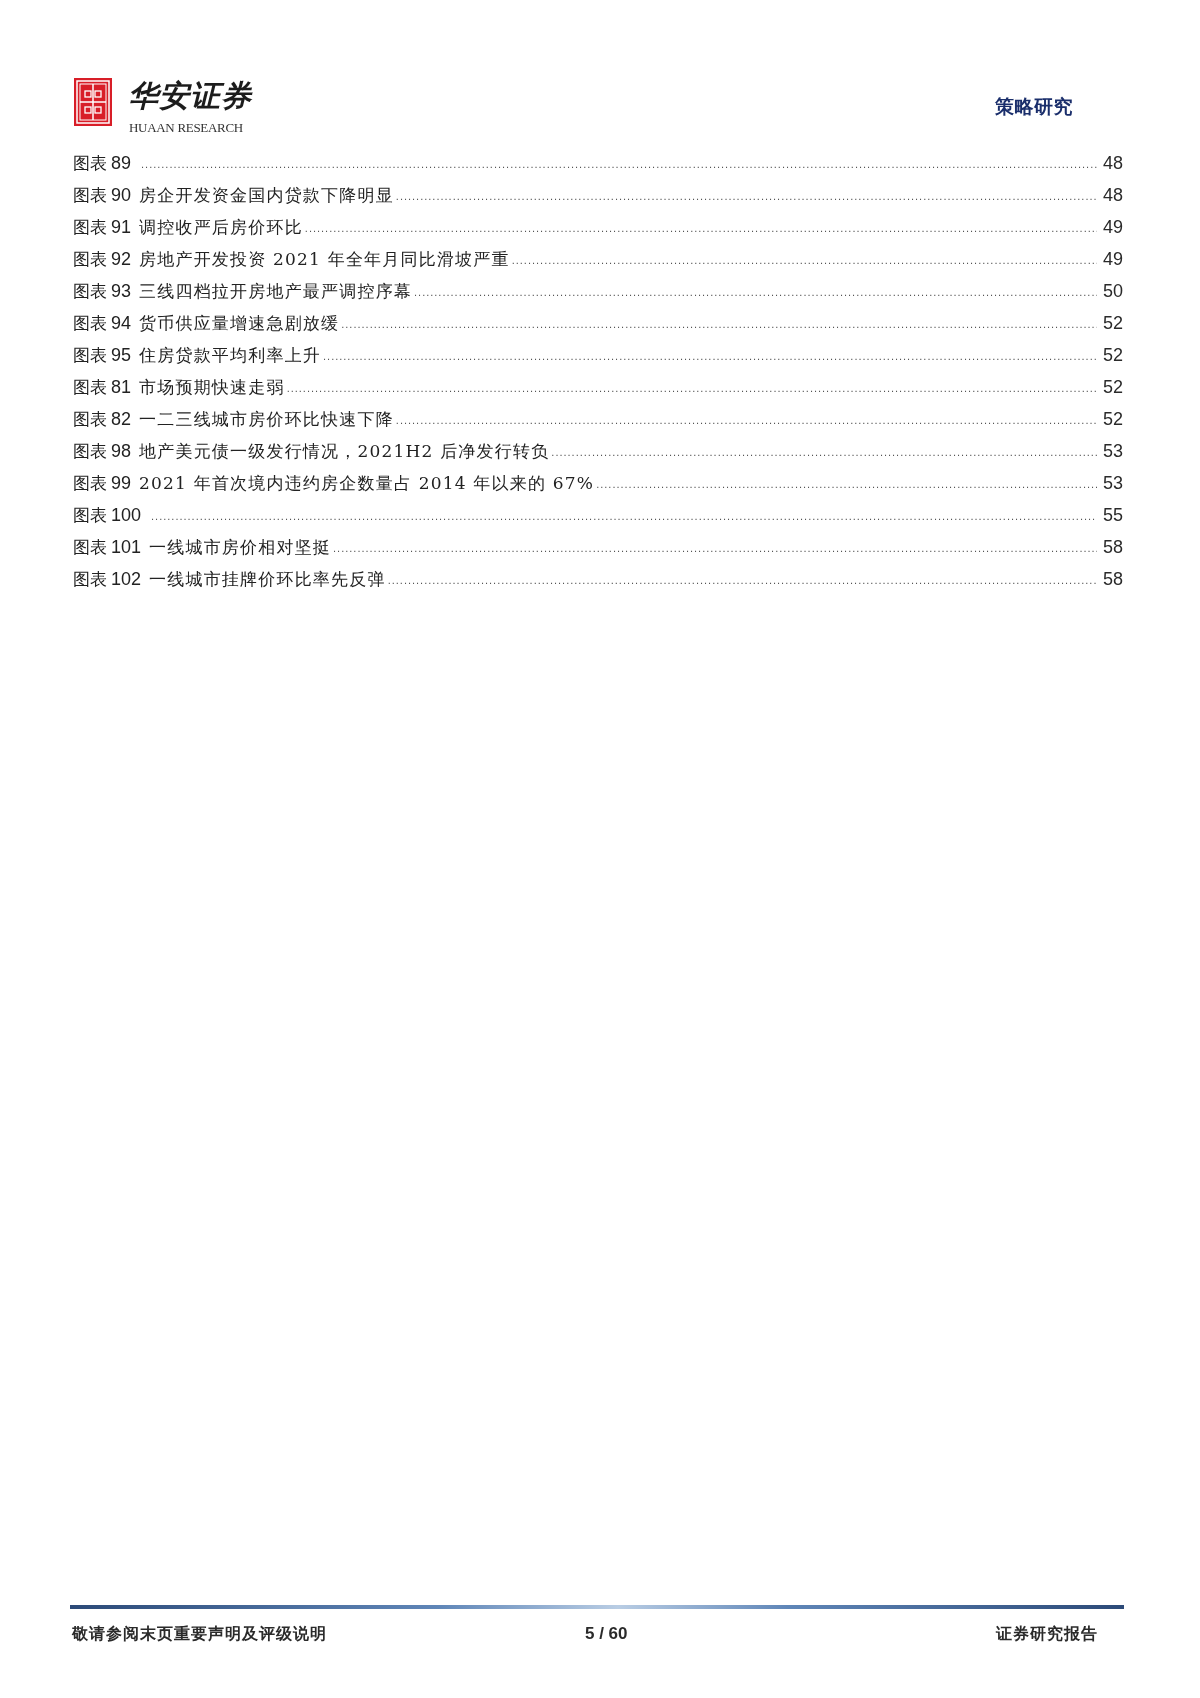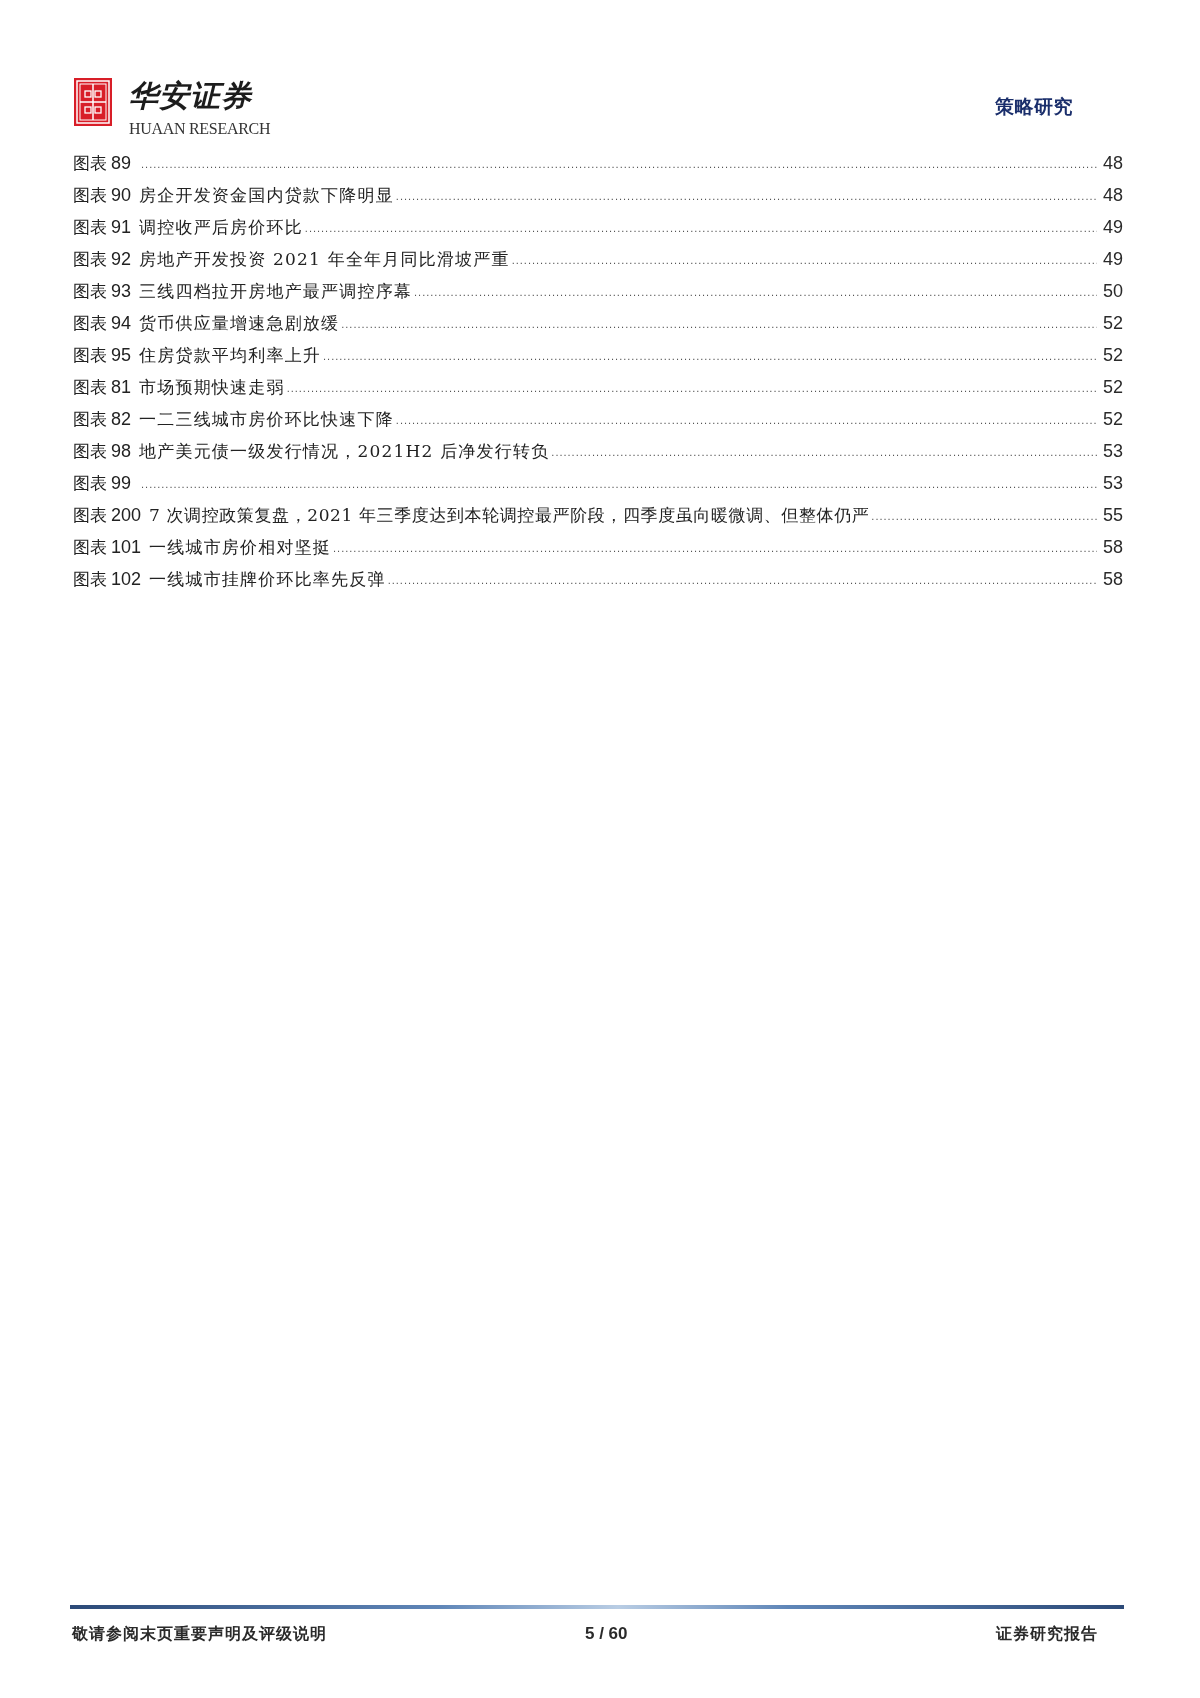--- a/index.html
+++ b/index.html
@@ -41,21 +41,21 @@
       font-weight: bold;
       letter-spacing: 1px;
       color: #1c1c1c;
       font-style: italic;
     }
     .brand-en {
       position: absolute;
       left: 129px;
       top: 120px;
       font-family: "Liberation Serif", serif;
-      font-size: 16px;
+      font-size: 13px;
       color: #333333;
       letter-spacing: -0.3px;
     }
     .section-title {
       position: absolute;
       left: 995px;
       top: 94px;
       font-family: "DejaVu Serif", serif;
       font-size: 19px;
       font-weight: bold;
@@ -243,27 +243,27 @@
   <div class="toc-row">
     <span class="toc-prefix">图表</span>
     <span class="toc-num">98</span>
     <span class="toc-title">地产美元债一级发行情况，2021H2 后净发行转负</span>
     <span class="toc-leader"></span>
     <span class="toc-page">53</span>
   </div>
   <div class="toc-row">
     <span class="toc-prefix">图表</span>
     <span class="toc-num">99</span>
+    <span class="toc-title">2021 年首次境内违约房企数量占 2014 年以来的 67%</span>
     <span class="toc-leader"></span>
     <span class="toc-page">53</span>
   </div>
   <div class="toc-row">
     <span class="toc-prefix">图表</span>
-    <span class="toc-num">200</span>
-    <span class="toc-title" style="letter-spacing:0.6px;">7 次调控政策复盘，2021 年三季度达到本轮调控最严阶段，四季度虽向暖微调、但整体仍严</span>
+    <span class="toc-num">100</span>
     <span class="toc-leader"></span>
     <span class="toc-page">55</span>
   </div>
   <div class="toc-row">
     <span class="toc-prefix">图表</span>
     <span class="toc-num">101</span>
     <span class="toc-title">一线城市房价相对坚挺</span>
     <span class="toc-leader"></span>
     <span class="toc-page">58</span>
   </div>

